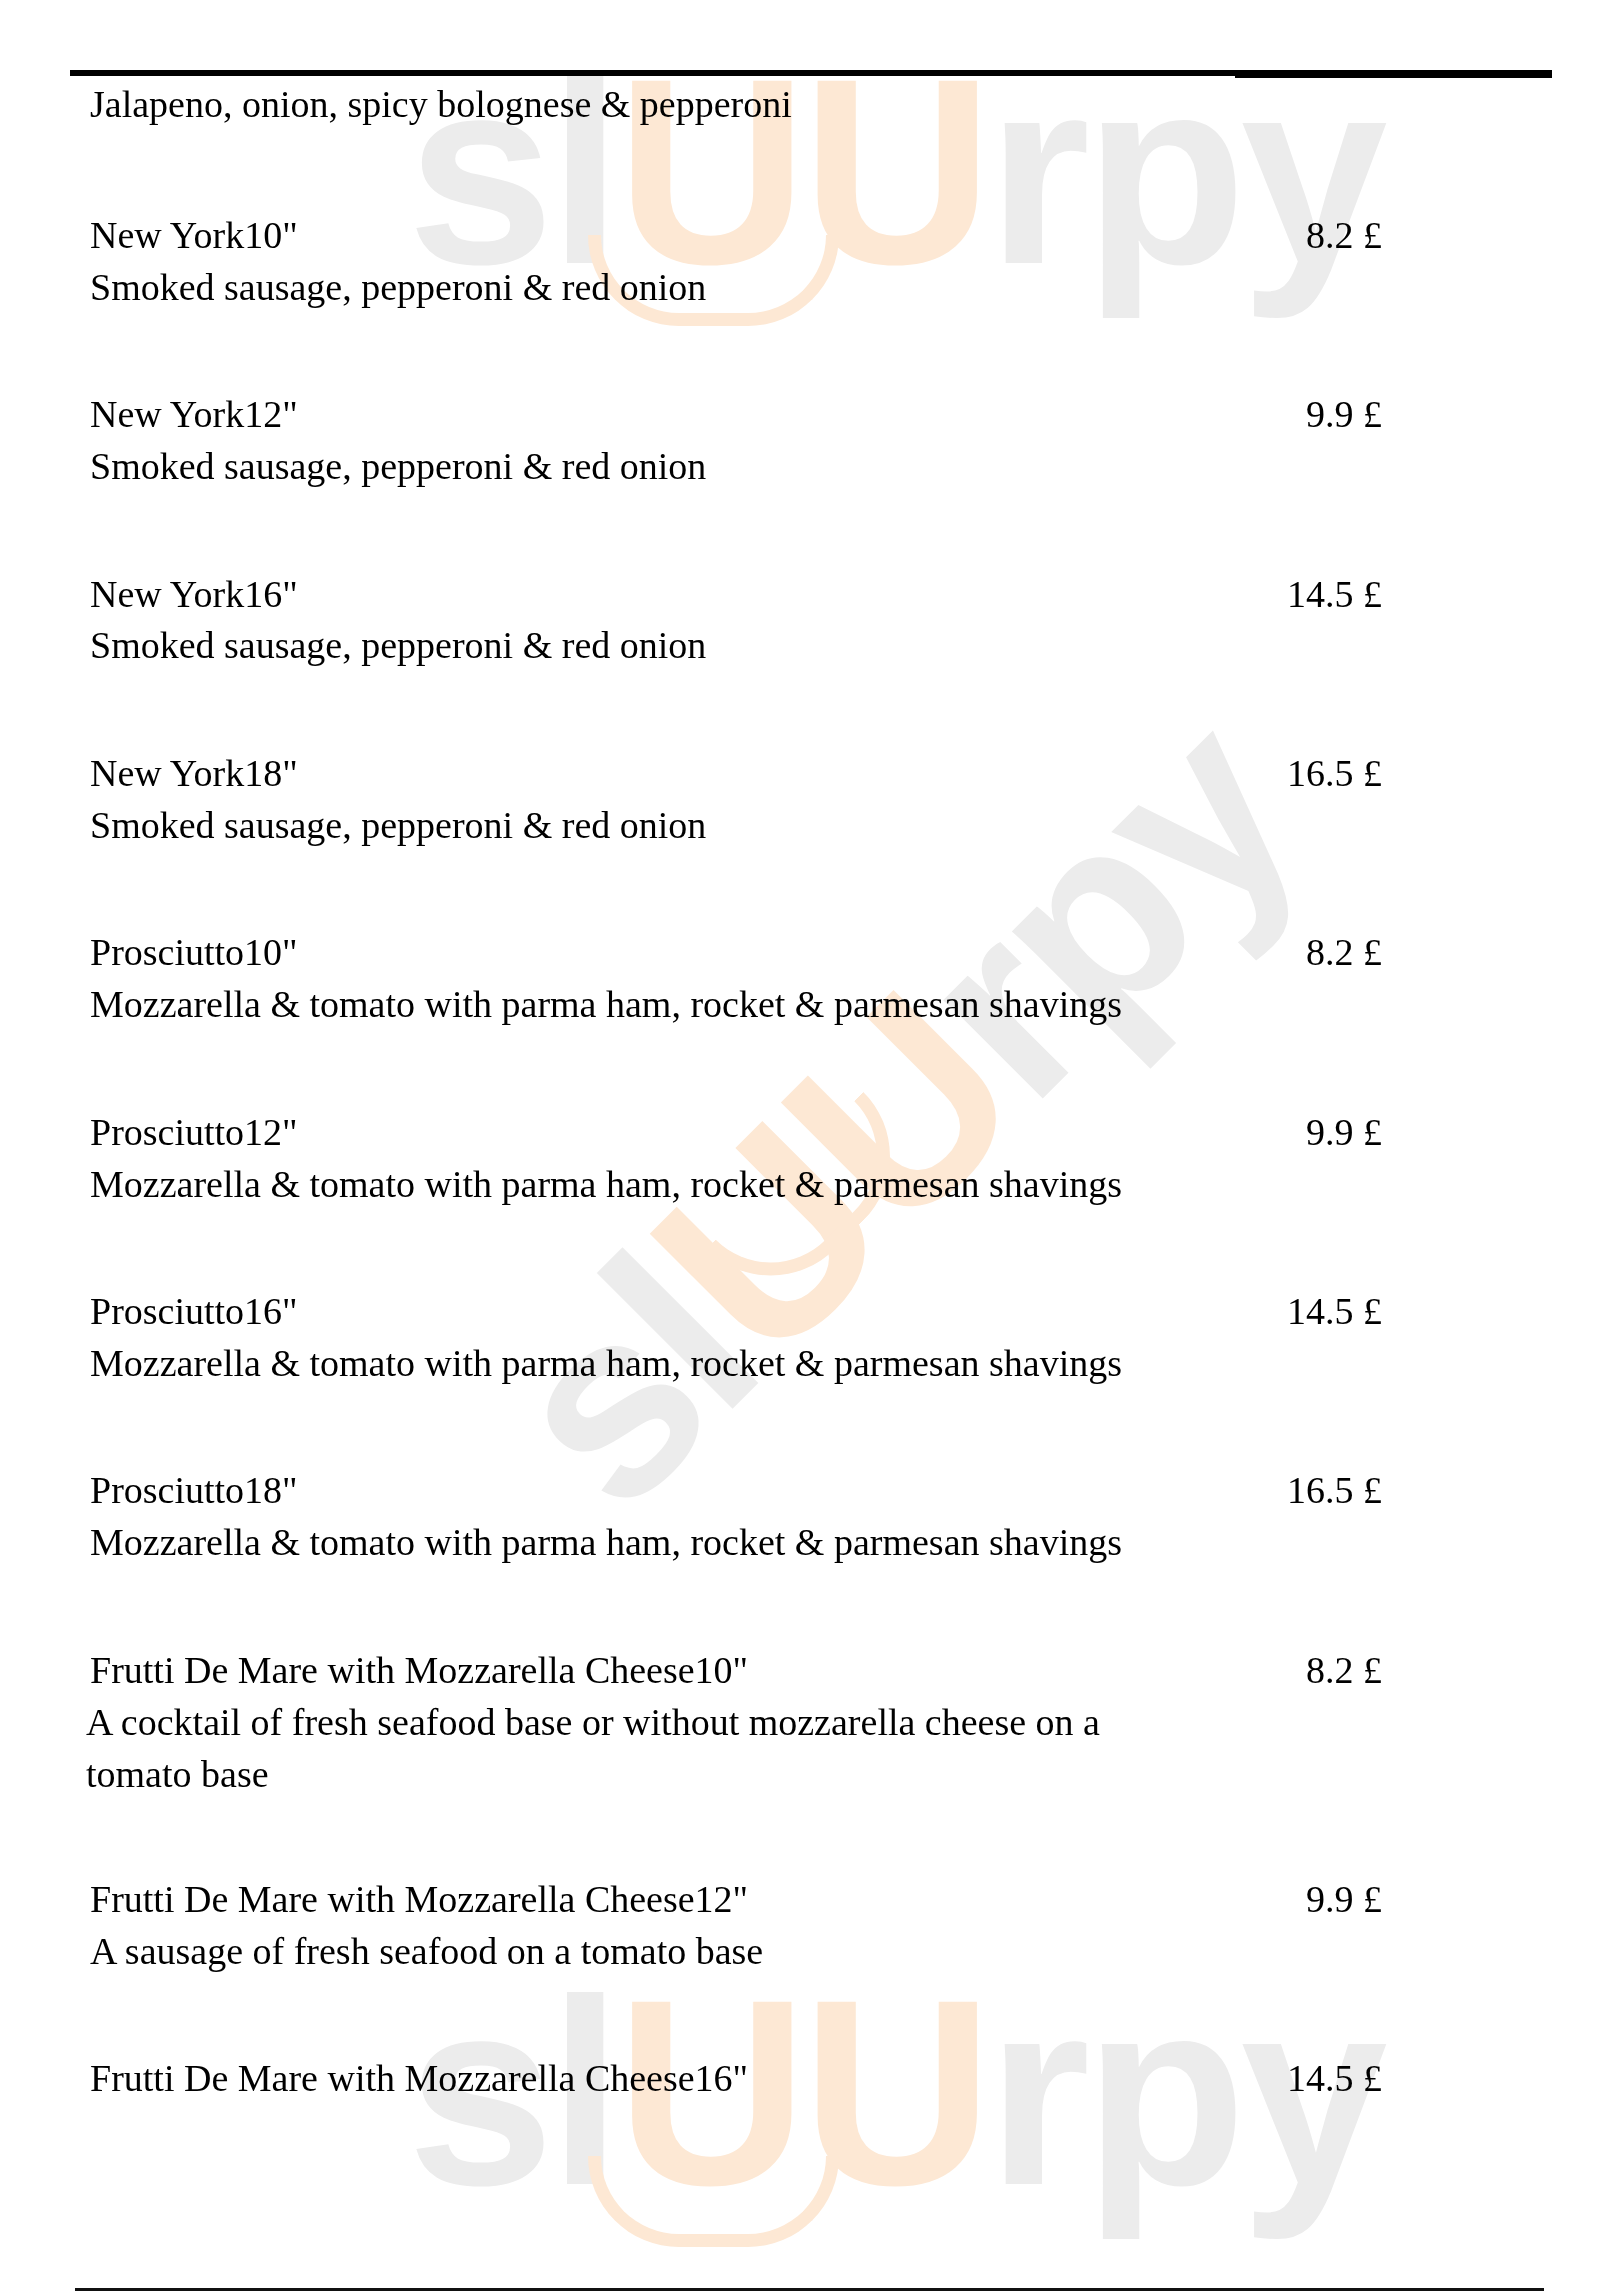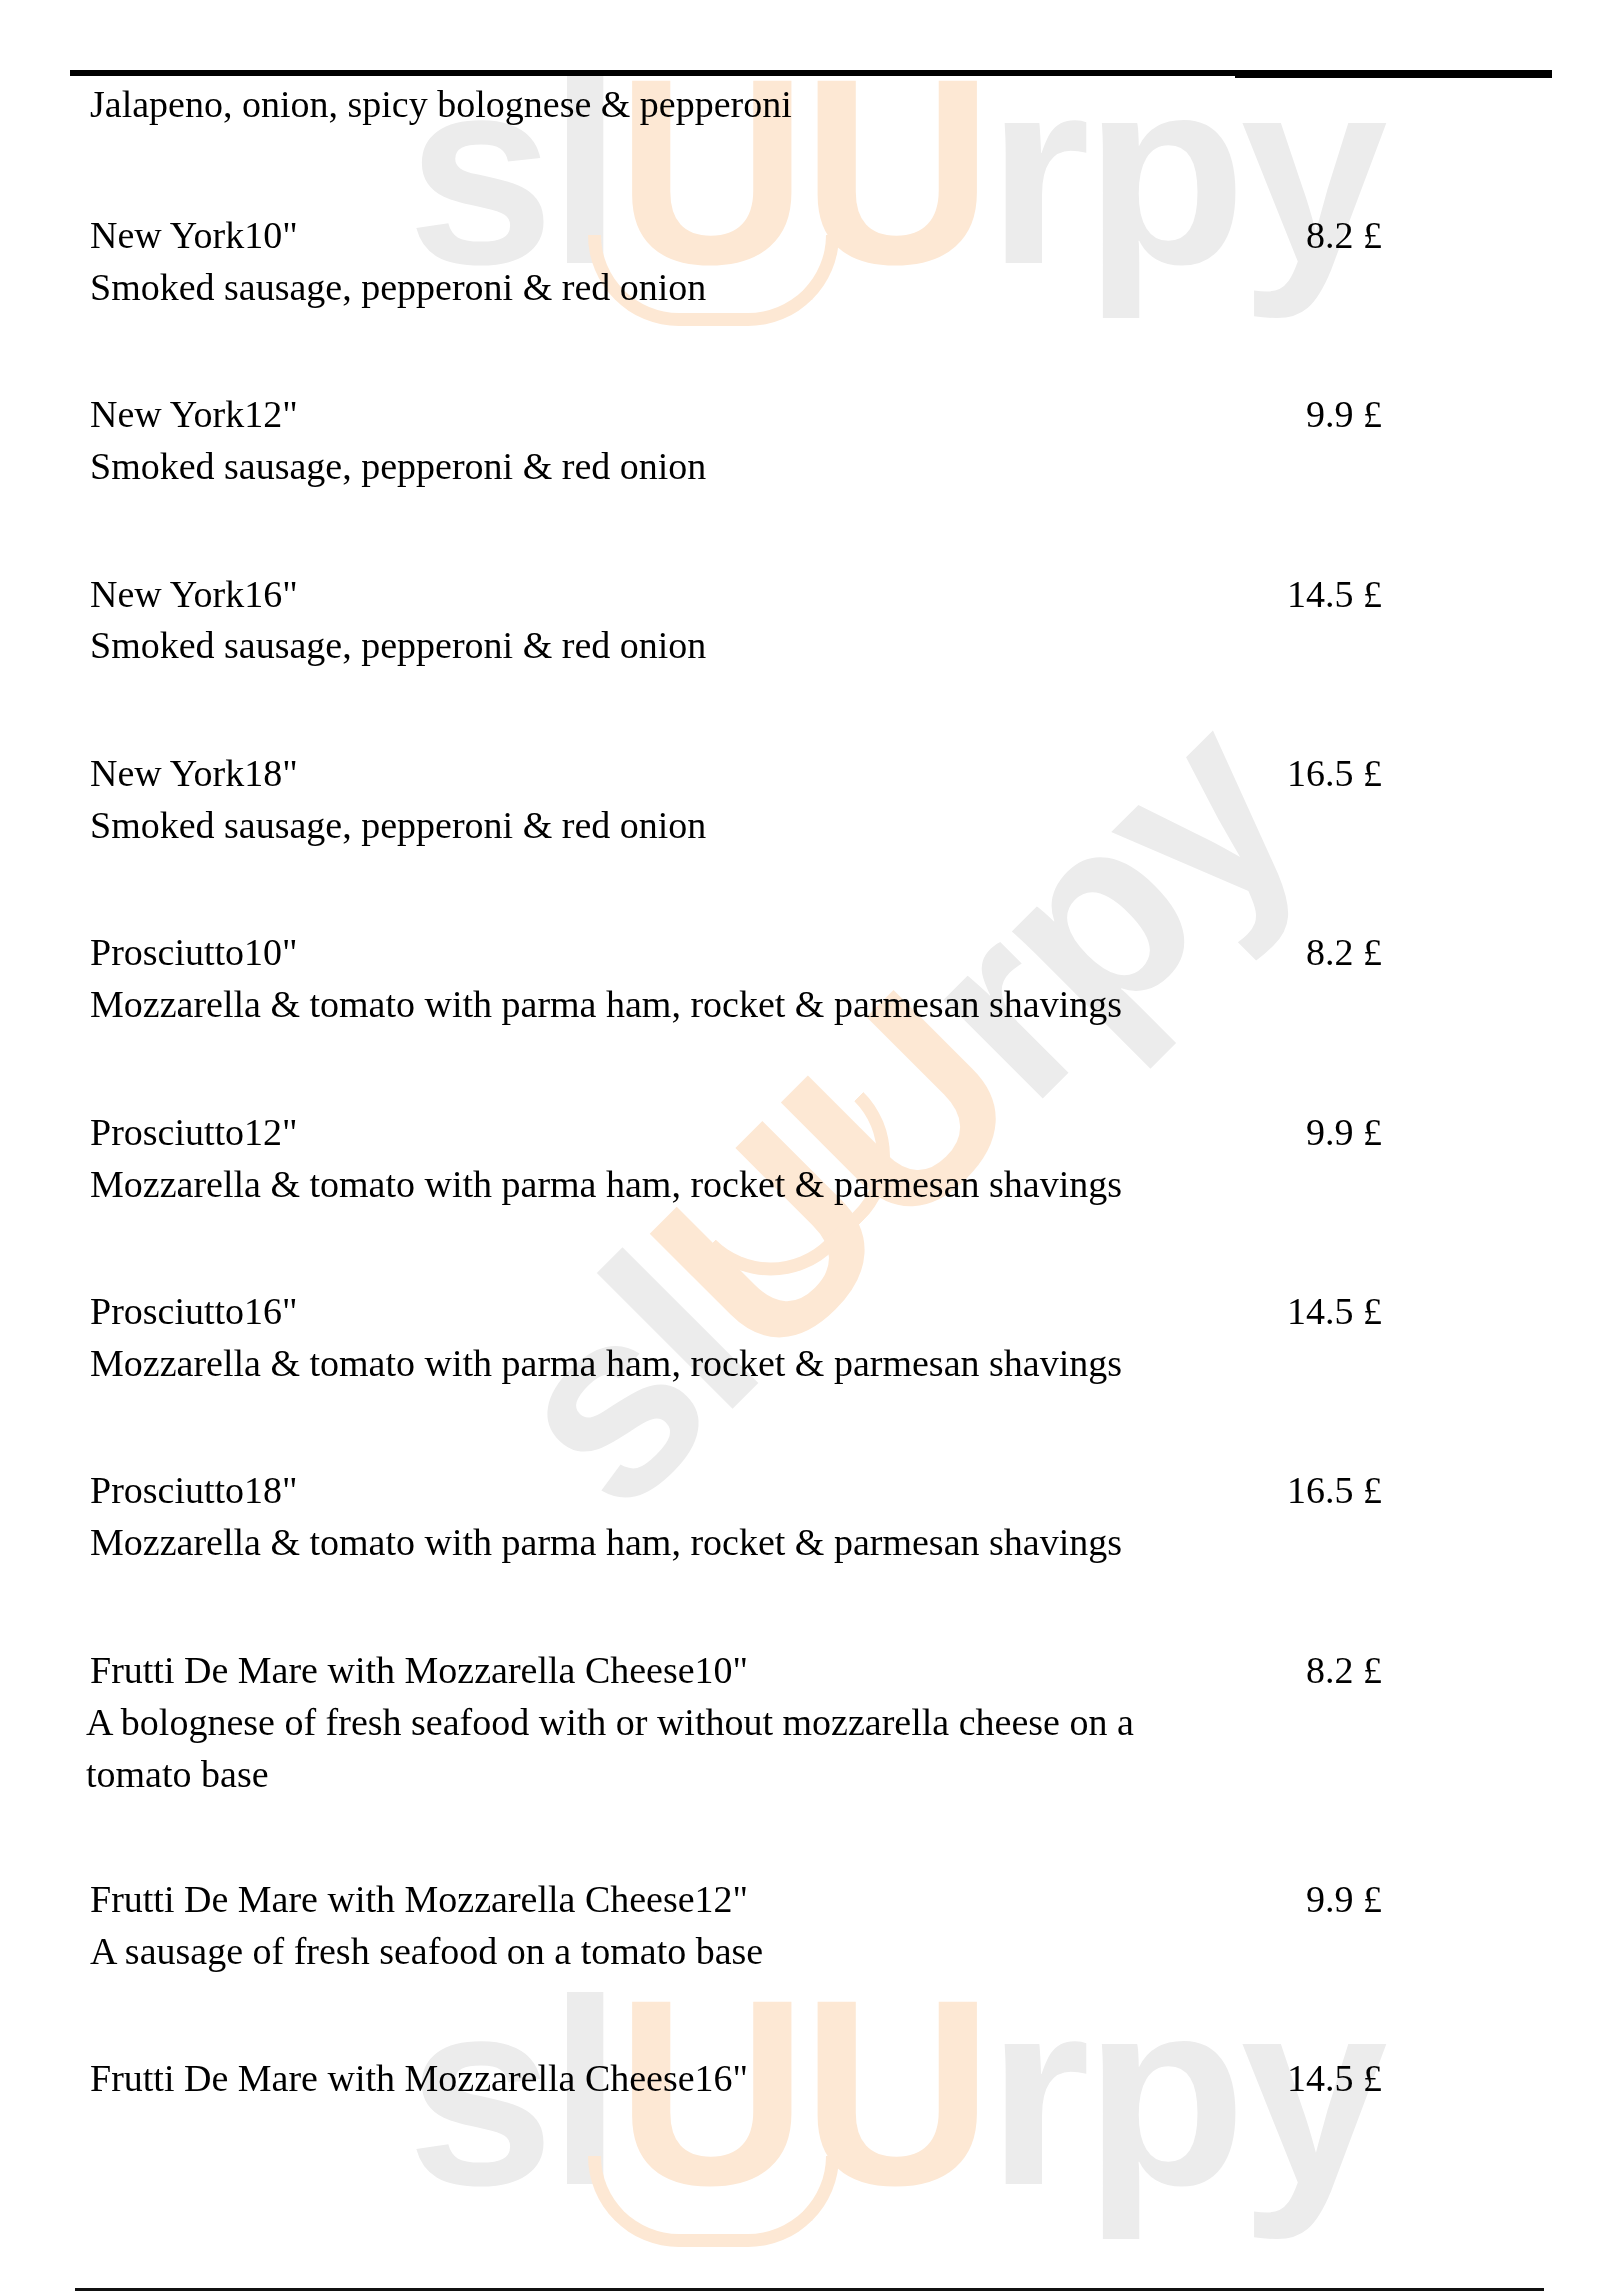--- a/index.html
+++ b/index.html
@@ -108,21 +108,21 @@
 
   <div>
     <div class="line" style="top:1464px;">Prosciutto18"</div>
     <div class="price" style="top:1464px;">16.5 £</div>
     <div class="line" style="top:1516px;">Mozzarella &amp; tomato with parma ham, rocket &amp; parmesan shavings</div>
   </div>
 
   <div>
     <div class="line" style="top:1644px;">Frutti De Mare with Mozzarella Cheese10"</div>
     <div class="price" style="top:1644px;">8.2 £</div>
-    <div class="desc-wrap" style="top:1696px;">A bolognese of fresh seafood with or without mozzarella cheese on a tomato base</div>
+    <div class="desc-wrap" style="top:1696px;">A cocktail of fresh seafood base or without mozzarella cheese on a tomato base</div>
   </div>
 
   <div>
     <div class="line" style="top:1873px;">Frutti De Mare with Mozzarella Cheese12"</div>
     <div class="price" style="top:1873px;">9.9 £</div>
     <div class="line" style="top:1925px;">A sausage of fresh seafood on a tomato base</div>
   </div>
 
   <div>
     <div class="line" style="top:2052px;">Frutti De Mare with Mozzarella Cheese16"</div>

